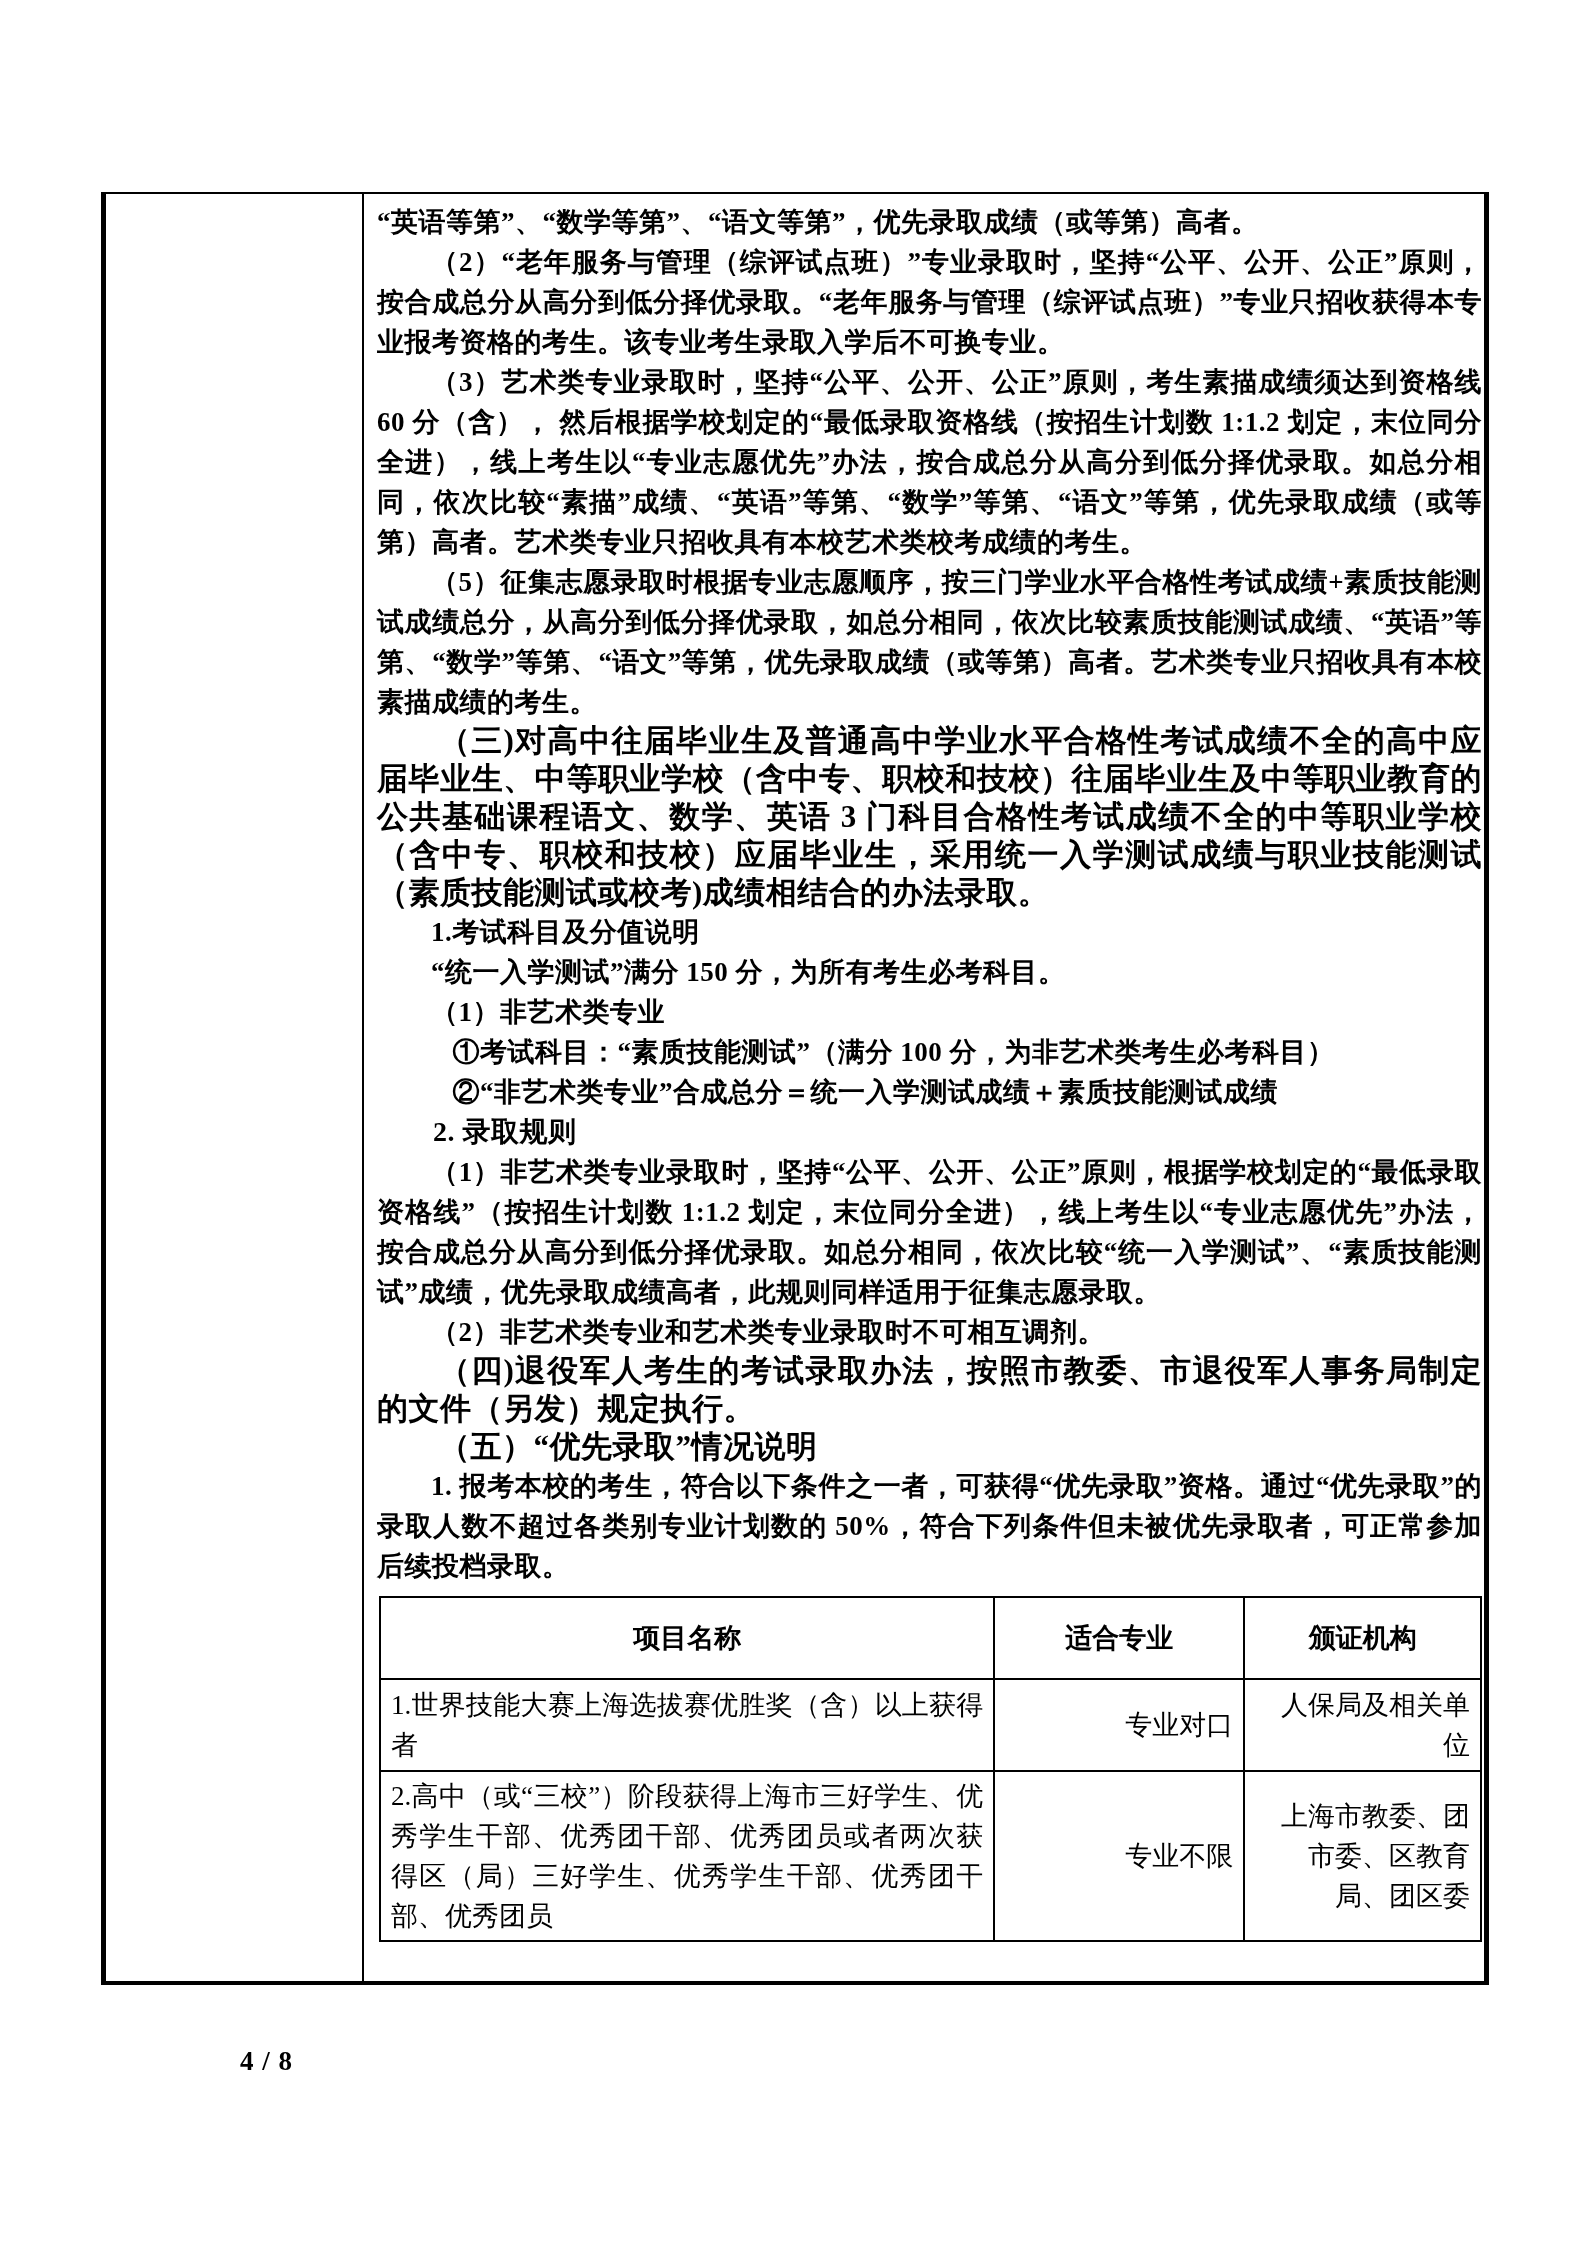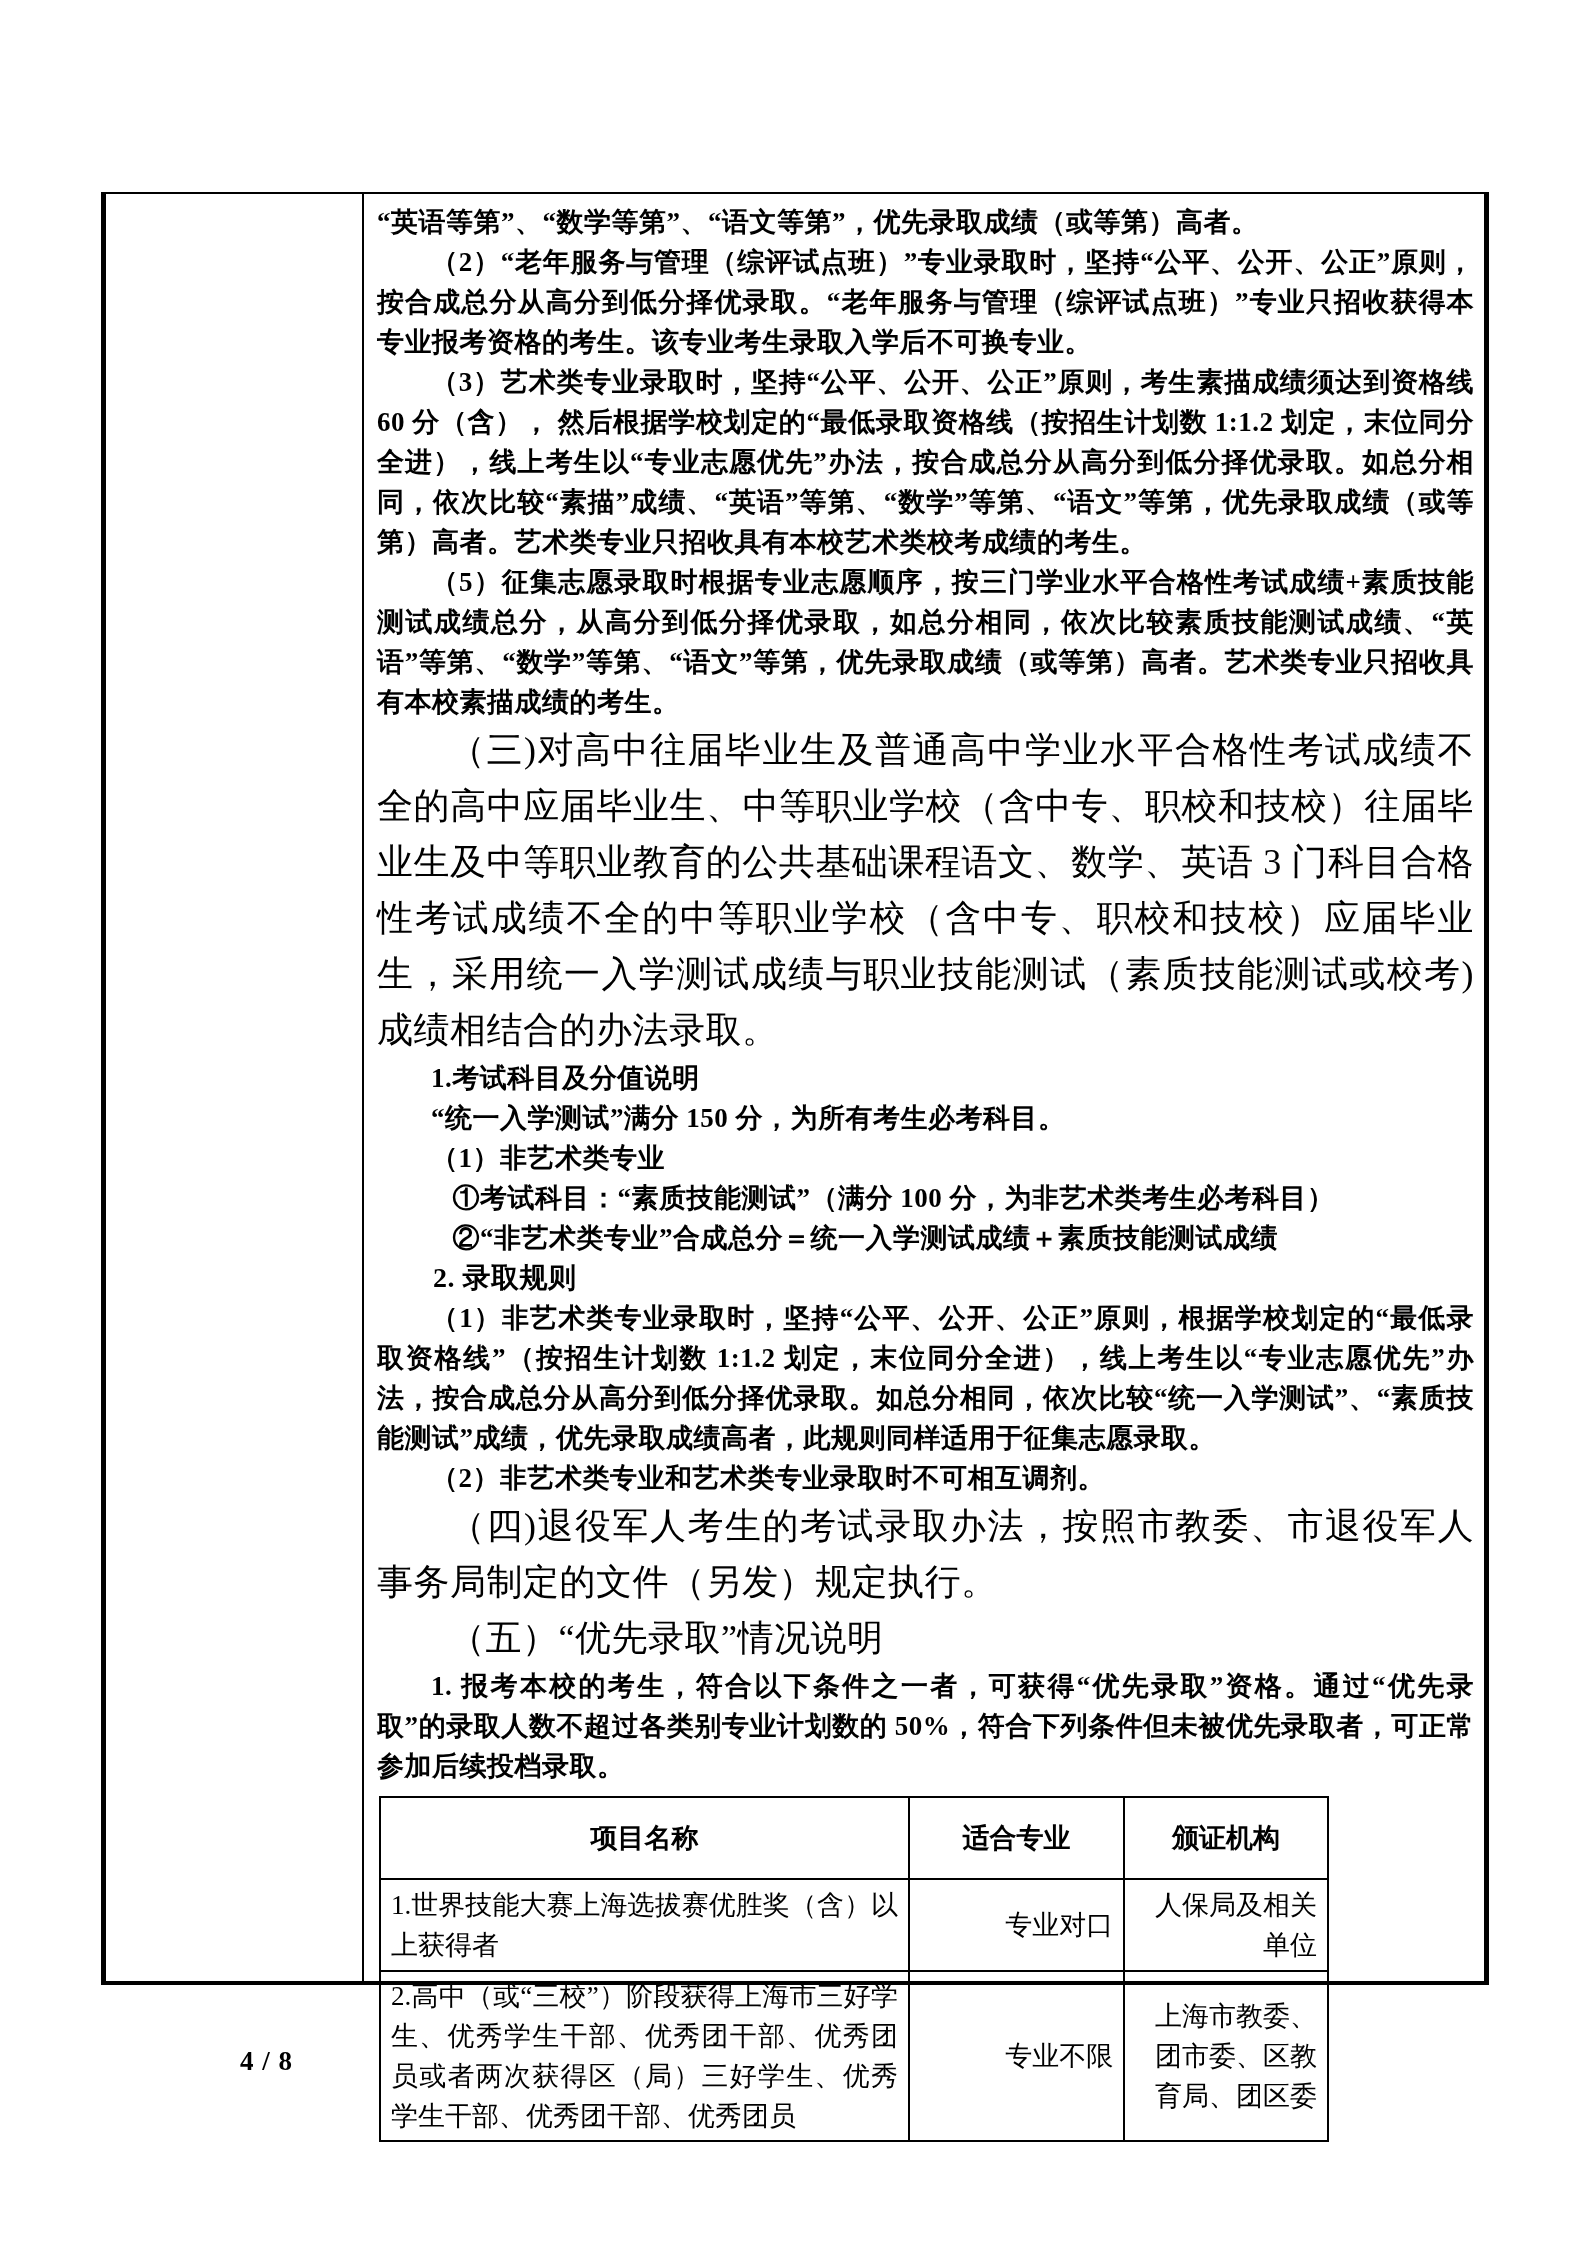--- a/index.html
+++ b/index.html
@@ -37,33 +37,33 @@
     margin:0;
     font-size:27px;
     line-height:40px;
     text-align:justify;
     letter-spacing:0.5px;
     font-weight:bold;
   }
   .ind-2{text-indent:2em;}
   .ind-28{text-indent:2.8em;}
   .section{
-    font-size:36px;
-    font-weight:normal;
-    line-height:56px;
+    font-size:31px;
+    font-weight:bold;
+    line-height:38px;
   }
   .subhead{
     font-weight:bold;
   }
   .subhead2{
     font-weight:bold;
     font-size:28px;
   }
   .priority-table{
-    width:950px;
+    width:1103px;
     margin:10px 0 0 2px;
     border-collapse:collapse;
     table-layout:fixed;
   }
   .priority-table td,.priority-table th{
     border:2px solid #000;
     font-size:27px;
     line-height:40px;
     padding:4px 10px;
     vertical-align:middle;

